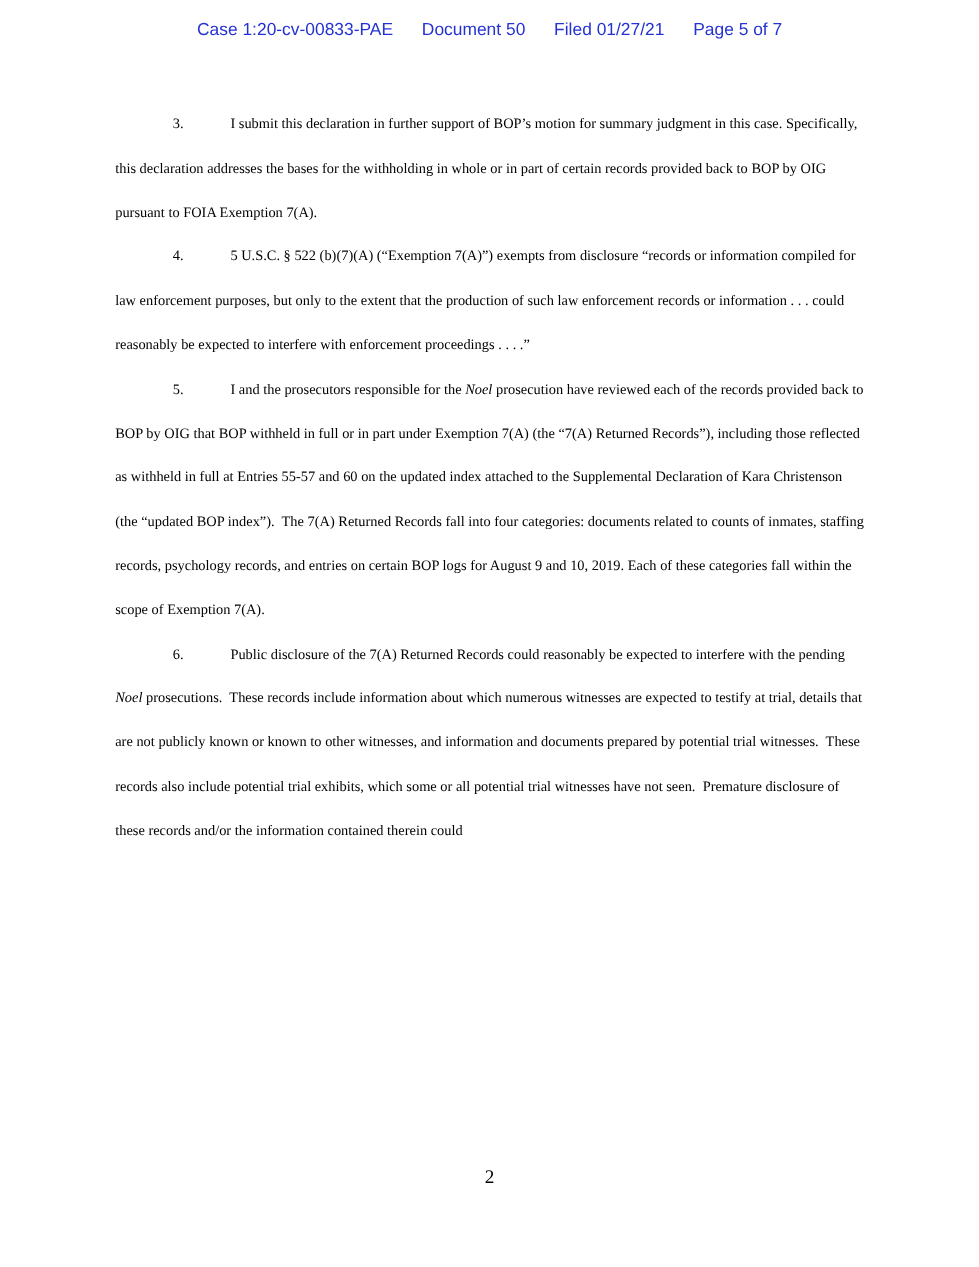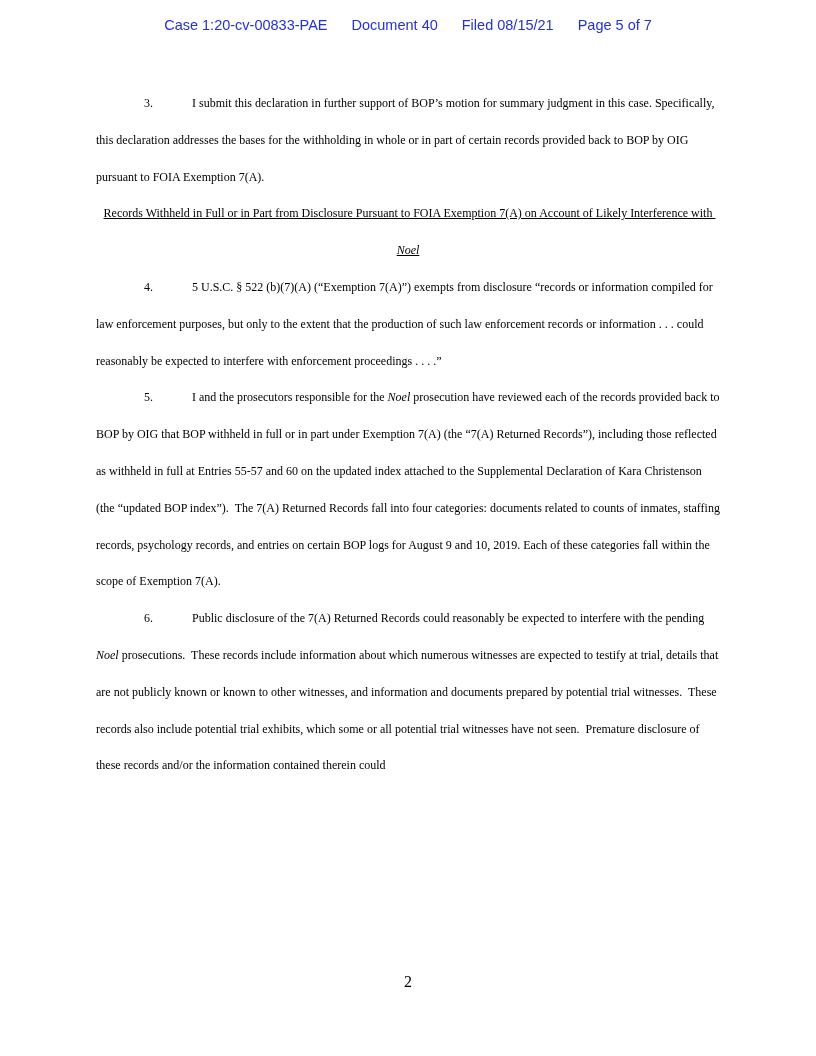--- a/index.html
+++ b/index.html
@@ -65,28 +65,27 @@
     line-height: 20px;
   }
 </style>
 </head>
 <body>
 
 <div class="page">
 
   <div class="ecf-header" style="color: rgb(36, 50, 210);">
     <span>Case 1:20-cv-00833-PAE</span>
-    <span>Document 40</span>
-    <span>Filed 08/15/21</span>
+    <span>Document 50</span>
+    <span>Filed 01/27/21</span>
     <span>Page 5 of 7</span>
   </div>
 
   <div class="doc-body">
       <p class="para numbered"><span class="pnum">3.</span><span>I submit this declaration in further support of BOP’s motion for summary judgment in this case. Specifically, this declaration addresses the bases for the withholding in whole or in part of certain records provided back to BOP by OIG pursuant to FOIA Exemption 7(A).</span></p>
-      <p class="para heading"><span class="underline">Records Withheld in Full or in Part from Disclosure Pursuant to FOIA Exemption 7(A) on Account of Likely Interference with </span><span class="italic underline">Noel</span></p>
       <p class="para numbered"><span class="pnum">4.</span><span>5 U.S.C. § 522 (b)(7)(A) (“Exemption 7(A)”) exempts from disclosure “records or information compiled for law enforcement purposes, but only to the extent that the production of such law enforcement records or information . . . could reasonably be expected to interfere with enforcement proceedings . . . .”</span></p>
       <p class="para numbered"><span class="pnum">5.</span><span>I and the prosecutors responsible for the </span><span class="italic">Noel</span><span> prosecution have reviewed each of the records provided back to BOP by OIG that BOP withheld in full or in part under Exemption 7(A) (the “7(A) Returned Records”), including those reflected as withheld in full at Entries 55-57 and 60 on the updated index attached to the Supplemental Declaration of Kara Christenson (the “updated BOP index”).  The 7(A) Returned Records fall into four categories: documents related to counts of inmates, staffing records, psychology records, and entries on certain BOP logs for August 9 and 10, 2019. Each of these categories fall within the scope of Exemption 7(A).</span></p>
       <p class="para numbered"><span class="pnum">6.</span><span>Public disclosure of the 7(A) Returned Records could reasonably be expected to interfere with the pending </span><span class="italic">Noel</span><span> prosecutions.  These records include information about which numerous witnesses are expected to testify at trial, details that are not publicly known or known to other witnesses, and information and documents prepared by potential trial witnesses.  These records also include potential trial exhibits, which some or all potential trial witnesses have not seen.  Premature disclosure of these records and/or the information contained therein could</span></p>
     </div>
 
   <div class="page-footer">
     <span>2</span>
   </div>
 
 </div>

